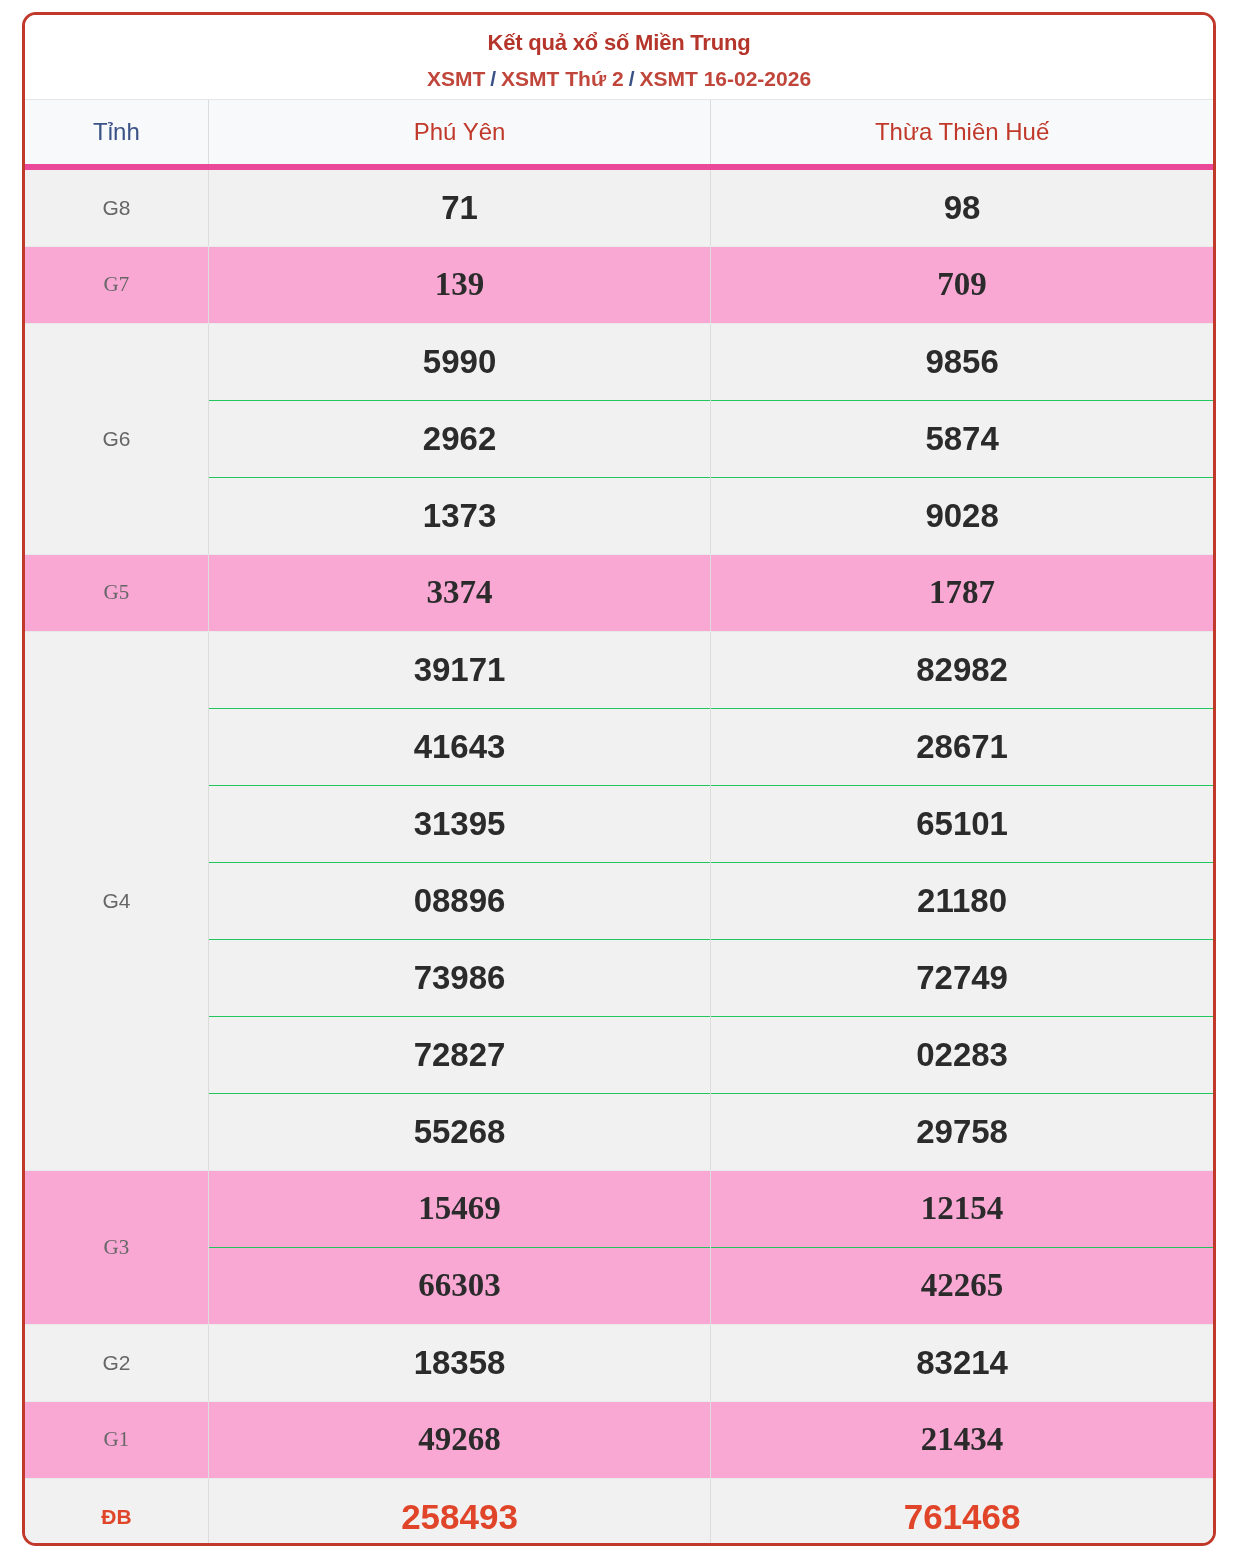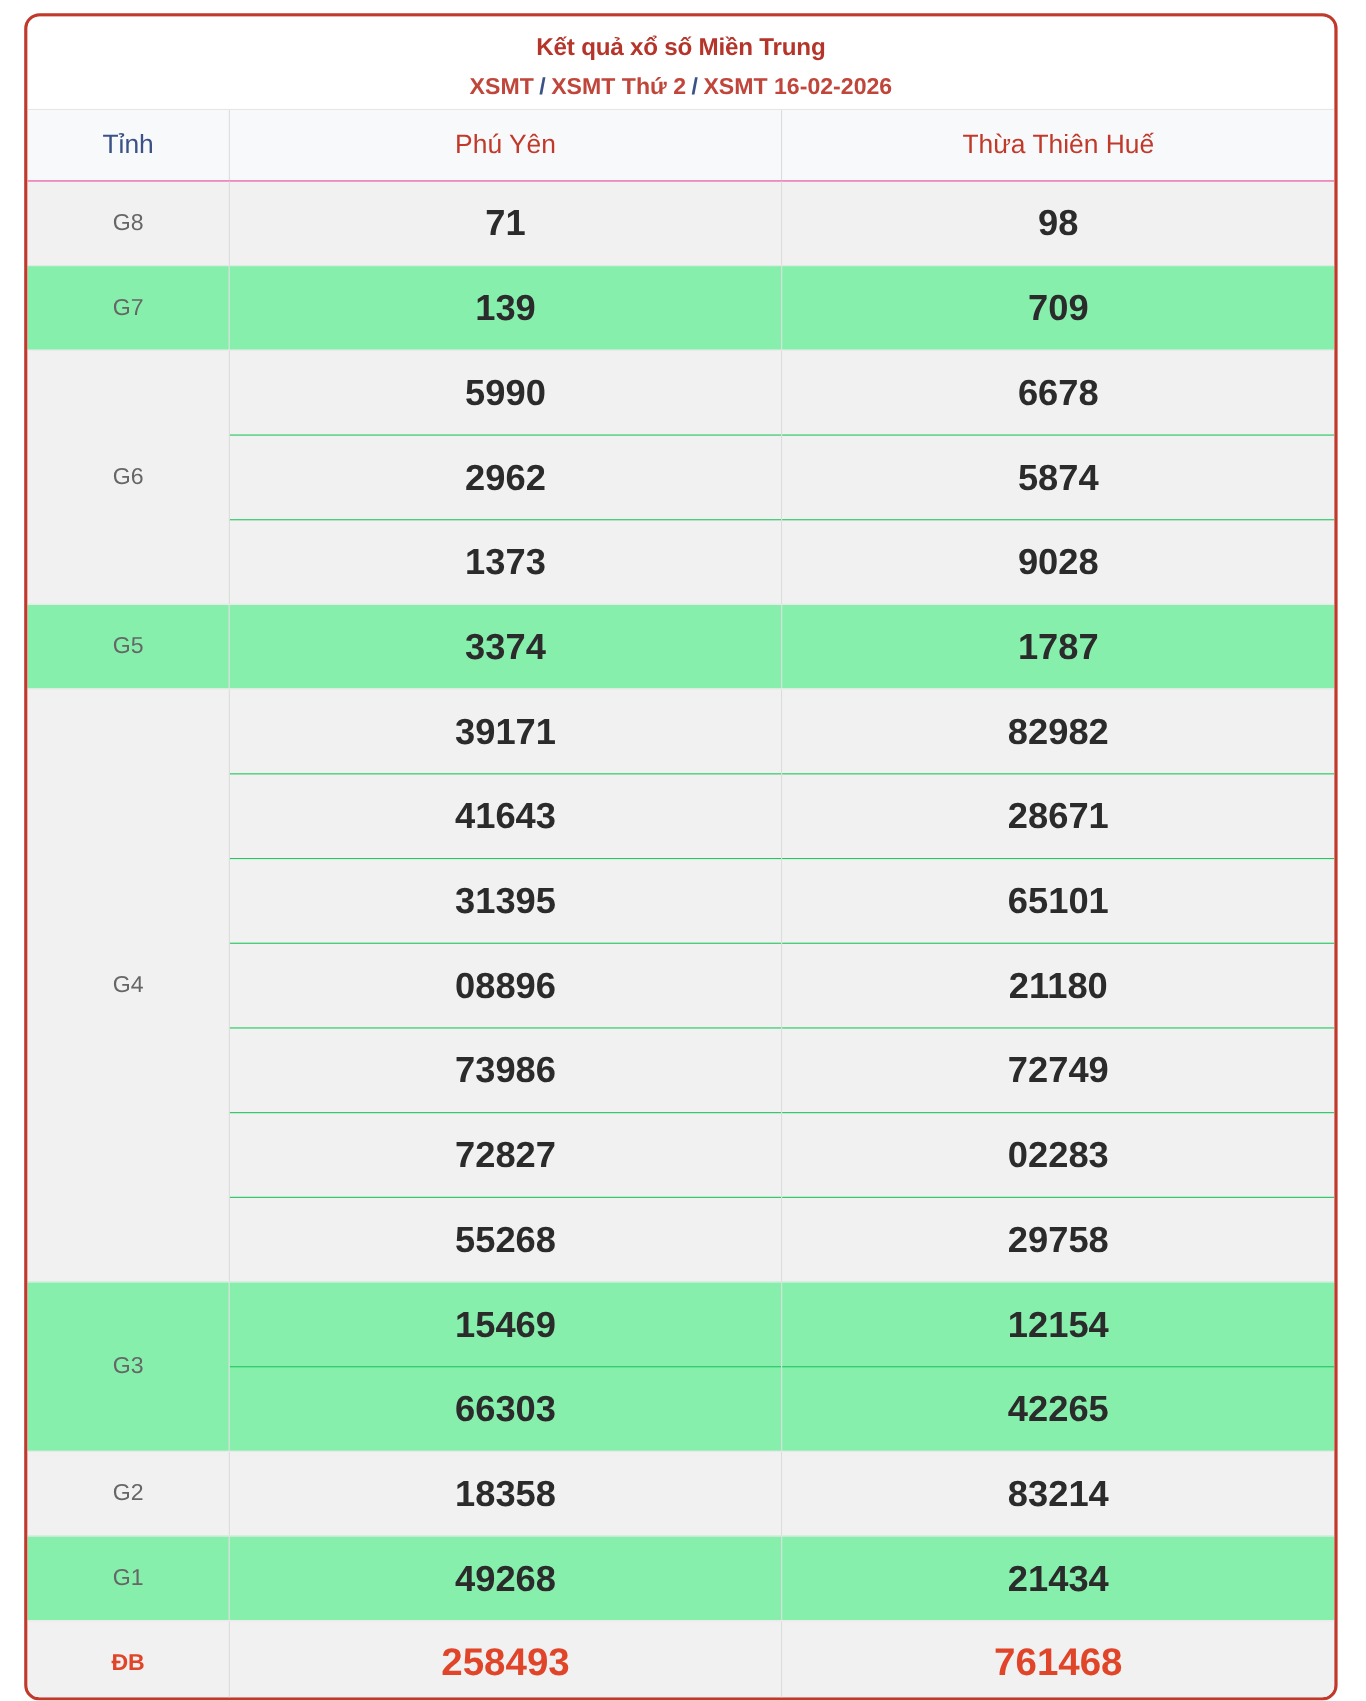--- a/index.html
+++ b/index.html
@@ -68,21 +68,21 @@
     width: 100%;
     border-collapse: collapse;
     table-layout: fixed;
   }
   table.lottery col.c-label { width: 176px; }
   table.lottery col.c-prov  { width: 482px; }
 
   table.lottery thead th {
     background: #f8f9fa;
     border-top: 1px solid #e6e6e6;
-    border-bottom: 1px solid #ec4899;
+    border-bottom: 6px solid #ec4899;
     height: 62px;
     font-size: 24px;
     font-weight: normal;
     text-align: center;
     vertical-align: middle;
   }
   th.h-tinh {
     color: #3b5287;
   }
   th.h-prov {
@@ -117,21 +117,21 @@
     color: #2b2b2b;
     display: flex;
     align-items: center;
     justify-content: center;
     border-bottom: 1px solid #22c55e;
   }
   .val-stack .v:last-child { border-bottom: none; }
 
   
   tr.row-alt td { background: #f1f1f1; }
-  tr.row-plain td { background: #86efac; }
+  tr.row-plain td { background: #f9a8d4; font-family: Liberation Serif, serif; }
 
   
   tr.row-db td.label-cell {
     color: #e0452a;
     font-weight: bold;
     font-size: 21px;
   }
   tr.row-db .v {
     color: #e0452a;
     font-size: 35px;
@@ -206,21 +206,21 @@
             <td class="label-cell">G6</td>
             <td class="val-cell">
               <div class="val-stack">
                 <div class="v">5990</div>
                 <div class="v">2962</div>
                 <div class="v">1373</div>
               </div>
             </td>
             <td class="val-cell">
               <div class="val-stack">
-                <div class="v">6678</div>
+                <div class="v">9856</div>
                 <div class="v">5874</div>
                 <div class="v">9028</div>
               </div>
             </td>
           </tr>
           <tr class="n1 row-plain">
             <td class="label-cell">G5</td>
             <td class="val-cell">
               <div class="val-stack">
                 <div class="v">3374</div>

